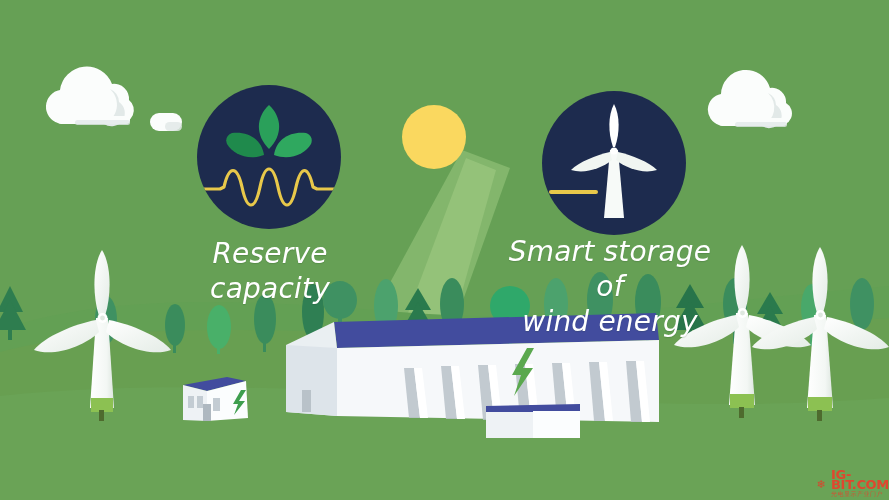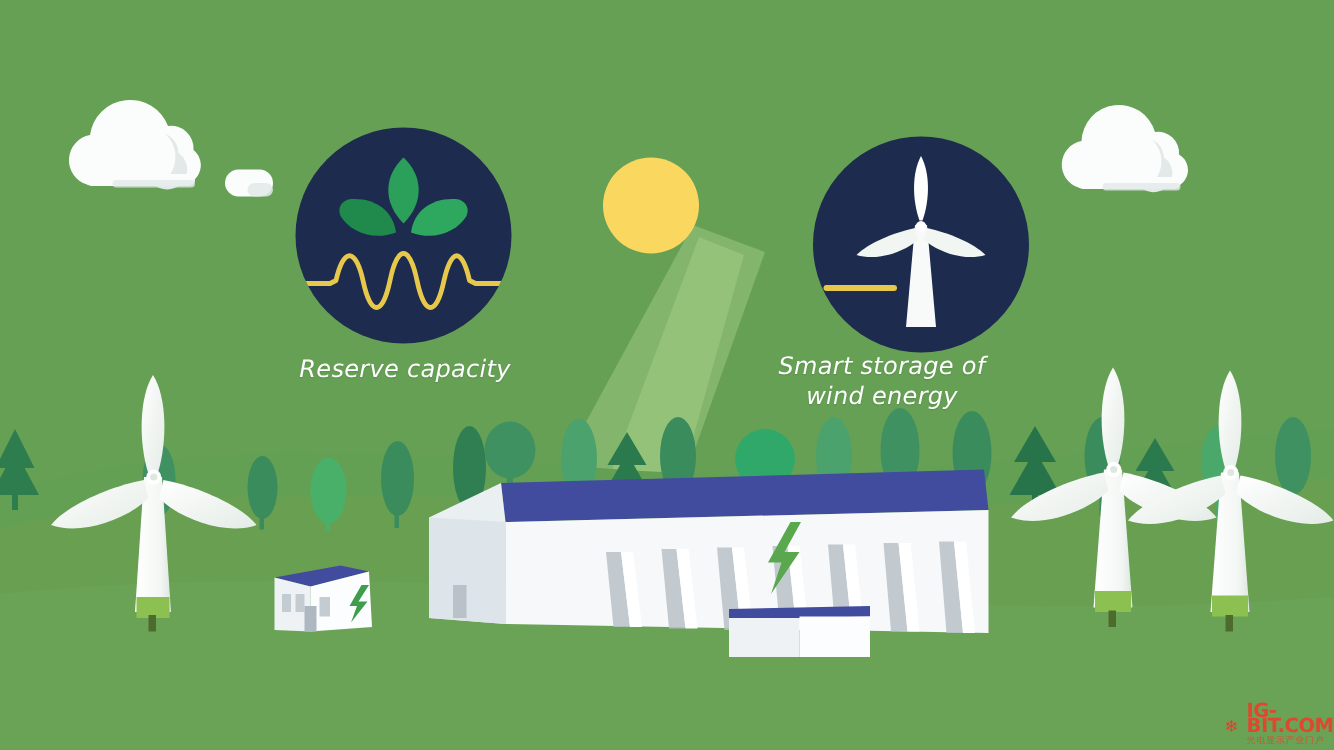--- a/index.html
+++ b/index.html
@@ -7,30 +7,30 @@
     width:889px;height:500px;overflow:hidden;
     font-family:"DejaVu Sans", sans-serif;
     background:#66a055;
   }
   #scene{position:relative;width:889px;height:500px;overflow:hidden;}
   #scene svg{display:block;}
   .label{
     position:absolute;
     font-family:"DejaVu Sans", sans-serif;
     font-style:italic;
-    font-size:16px;
+    font-size:28px;
     color:#ffffff;
     text-align:center;
     line-height:1.25;
     letter-spacing:0.2px;
     white-space:pre-line;
     text-shadow:0 1px 1px rgba(30,60,25,0.18);
   }
   #label-reserve{left:160px;top:236px;width:220px;}
-  #label-wind{left:478px;top:234px;width:220px;text-align:center;}
+  #label-wind{left:500px;top:234px;width:220px;text-align:center;}
   #watermark{
     position:absolute;right:3px;bottom:3px;
     width:74px;height:26px;
     display:flex;align-items:center;
     opacity:0.93;
   }
   #watermark .wm-badge{
     width:18px;height:18px;flex:0 0 18px;
     display:flex;align-items:center;justify-content:center;
     font-size:11px;color:#e23c2a;line-height:1;

